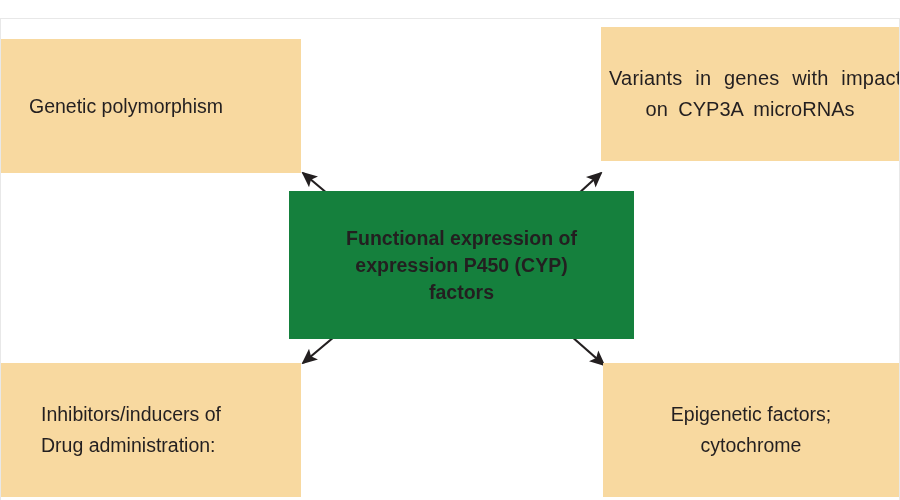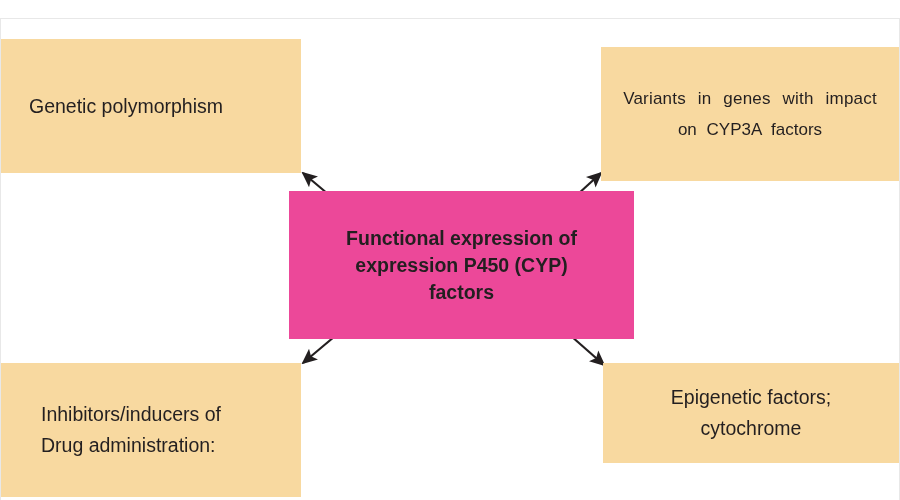--- a/index.html
+++ b/index.html
@@ -41,40 +41,40 @@
     padding-left: 32px;
     padding-right: 10px;
     font-size: 19.5px;
     line-height: 31px;
     text-align: left;
   }
 
   
   #node-variants-genes {
     left: 600px;
-    top: 28px;
+    top: 8px;
     width: 298px;
     height: 134px;
     background: #F8D9A0;
     padding-left: 8px;
     padding-right: 8px;
-    font-size: 17px;
+    font-size: 20px;
     line-height: 31px;
     text-align: center;
   }
   #node-variants-genes .line.l1 { letter-spacing: 0.2px; word-spacing: 7px; }
   #node-variants-genes .line.l2 { word-spacing: 5px; }
 
   
   #node-functional-expression {
     left: 288px;
     top: 172px;
     width: 345px;
     height: 148px;
-    background: #ec4899;
+    background: #15803d;
     font-weight: bold;
     font-size: 19.5px;
     line-height: 27px;
     text-align: center;
     padding: 0 10px;
   }
 
   
   #node-drug-administration {
     left: -4px;
@@ -87,21 +87,21 @@
     font-size: 19.5px;
     line-height: 31px;
     text-align: left;
   }
 
   
   #node-epigenetic-factors {
     left: 602px;
     top: 344px;
     width: 296px;
-    height: 100px;
+    height: 134px;
     background: #F8D9A0;
     padding-left: 8px;
     padding-right: 8px;
     font-size: 19.5px;
     line-height: 31px;
     text-align: center;
   }
 
   #arrow-layer {
     position: absolute;
@@ -132,21 +132,21 @@
 
     <line x1="553" y1="302" x2="603" y2="346" stroke="#231f20" stroke-width="2.2" marker-end="url(#arrowhead)"></line>
   </svg>
 
   <div class="node" id="node-genetic-polymorphism">
     <span class="line l1">Genetic polymorphism</span>
   </div>
 
   <div class="node" id="node-variants-genes">
     <span class="line l1">Variants in genes with impact</span>
-    <span class="line l2">on CYP3A factors</span>
+    <span class="line l2">on CYP3A microRNAs</span>
   </div>
 
   <div class="node" id="node-functional-expression">
     <span class="line l1">Functional expression of</span>
     <span class="line l2">expression P450 (CYP)</span>
     <span class="line l3">factors</span>
   </div>
 
   <div class="node" id="node-drug-administration">
     <span class="line l2">Inhibitors/inducers of</span>

